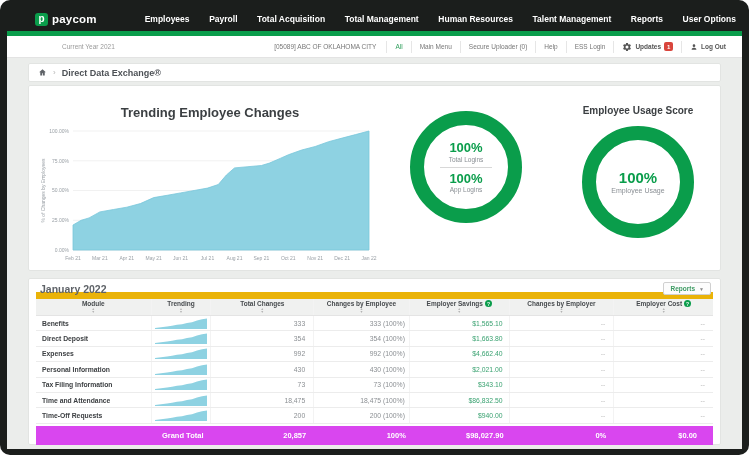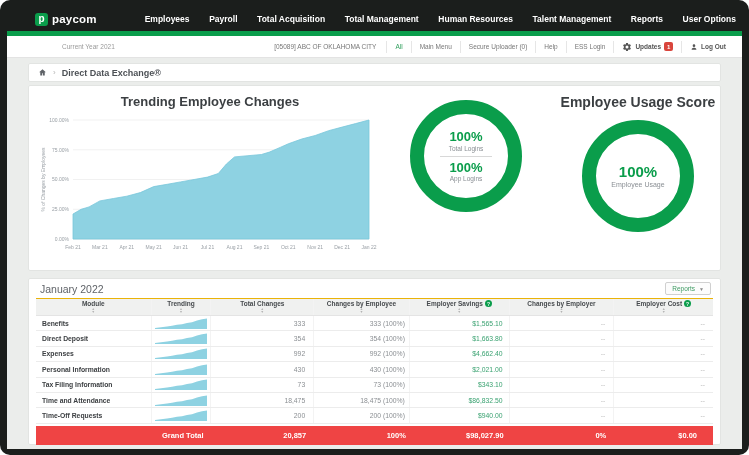--- a/index.html
+++ b/index.html
@@ -43,37 +43,37 @@
   .content { position:absolute; left:7px; right:7px; top:58px; bottom:6px; background:#ebedeb; }
   .panel { position:absolute; left:21px; right:21px; background:#fff;
     border:1px solid #e2e4e2; border-radius:2px; }
 
   .breadcrumb { top:5px; height:19px; display:flex; align-items:center; padding-left:9px; gap:6px; }
   .crumb-sep { color:#b5b5b5; font-size:8px; }
   .page-title { font-size:9px; font-weight:bold; color:#4d5156; }
 
   
   .charts-panel { top:27px; height:186px; }
-  .chart-sec { position:absolute; top:4px; }
+  .chart-sec { position:absolute; top:15px; }
   .area-sec { left:8px; width:346px; height:178px; }
   .chart-title { text-align:center; font-size:13px; font-weight:bold; color:#3b3f42; margin-top:4px; }
   .donut-sec { width:170px; text-align:center; }
   .donut-sec1 { left:352px; }
   .donut-sec2 { left:524px; }
   .donut-wrap { position:relative; width:116px; height:116px; margin:8px auto 0; }
   .donut-center { position:absolute; inset:14px; display:flex; flex-direction:column;
     align-items:center; justify-content:center; }
   .donut-val { color:#0a9d4b; font-weight:bold; font-size:13px; line-height:1.1; }
   .donut-val.big { font-size:15px; }
   .donut-lbl { color:#8a8f94; font-size:6.5px; }
   .donut-div { width:52px; border-top:1px solid #d8d8d8; margin:4px 0; }
 
   
   .table-panel { top:220px; height:167px; padding:0 7px; }
-  .tbl-head { position:relative; height:20px; border-bottom:1px solid #eab308; }
+  .tbl-head { position:relative; height:20px; border-bottom:7px solid #eab308;font-weight:bold; }
   .section-title { position:absolute; left:4px; top:4px; font-size:10.5px; color:#5f6368; }
   .reports-btn { position:absolute; right:2px; top:3px; border:1px solid #d0d0d0; border-radius:2px;
     background:#fcfcfc; font-size:6.5px; color:#3e9b63; padding:2px 6px; display:flex;
     align-items:center; gap:4px; cursor:pointer; }
   .caret { font-size:5px; color:#888; }
 
   .t-row { display:flex; align-items:stretch; }
   .t-hrow { background:#f0f1f0; height:17px; border-bottom:1px solid #e4e4e4; }
   .t-drow { height:15.4px; border-bottom:1px solid #ececec; background:#fff; }
   .c { display:flex; align-items:center; border-right:1px solid #f3f3f3;
@@ -86,21 +86,21 @@
   .sort-ic { display:flex; flex-direction:column; line-height:3px; color:#b3b3b3; font-size:3.5px; }
   .help-ic { width:7px; height:7px; border-radius:50%; background:#0a9d4b; color:#fff;
     font-size:5px; font-weight:bold; display:inline-flex; align-items:center; justify-content:center; }
   .cell-module { padding-left:6px; font-weight:bold; color:#3d4043; }
   .cell-trend { justify-content:center; }
   .num { justify-content:flex-end; padding-right:8px; }
   .pct { justify-content:flex-end; padding-right:4px; }
   .sav { justify-content:flex-end; padding-right:6px; color:#3aa271; }
   .dash { justify-content:flex-end; padding-right:8px; color:#b7b7b7; }
 
-  .t-grow { height:19px; background:#ef4444; border-bottom:none; margin-top:2px; }
+  .t-grow { height:19px; background:#d946ef; border-bottom:none; margin-top:2px; }
   .t-grow .c { border-right:none; color:#fff; font-weight:bold; font-size:7.5px; }
   .gt-label { width:176px; justify-content:flex-end; padding-right:8px; }
 
   svg { display:block; }
 </style>
 </head>
 <body>
 
 <div class="frame">
 
@@ -208,21 +208,21 @@
             <span class="donut-val">100%</span>
             <span class="donut-lbl">Total Logins</span>
             <span class="donut-div"></span>
             <span class="donut-val">100%</span>
             <span class="donut-lbl">App Logins</span>
           </div>
         </div>
       </div>
 
       <div class="chart-sec donut-sec donut-sec2">
-        <div class="chart-title" style="font-size:14px">Employee Usage Score</div>
+        <div class="chart-title" style="font-size:10px">Employee Usage Score</div>
         <div class="donut-wrap">
           <svg width="116" height="116" viewBox="0 0 116 116">
             <circle cx="58" cy="58" r="49" fill="none" stroke-width="14" stroke="#0a9d4b"></circle>
           </svg>
           <div class="donut-center">
             <span class="donut-val big">100%</span>
             <span class="donut-lbl" style="font-size:7px">Employee Usage</span>
           </div>
         </div>
       </div>

